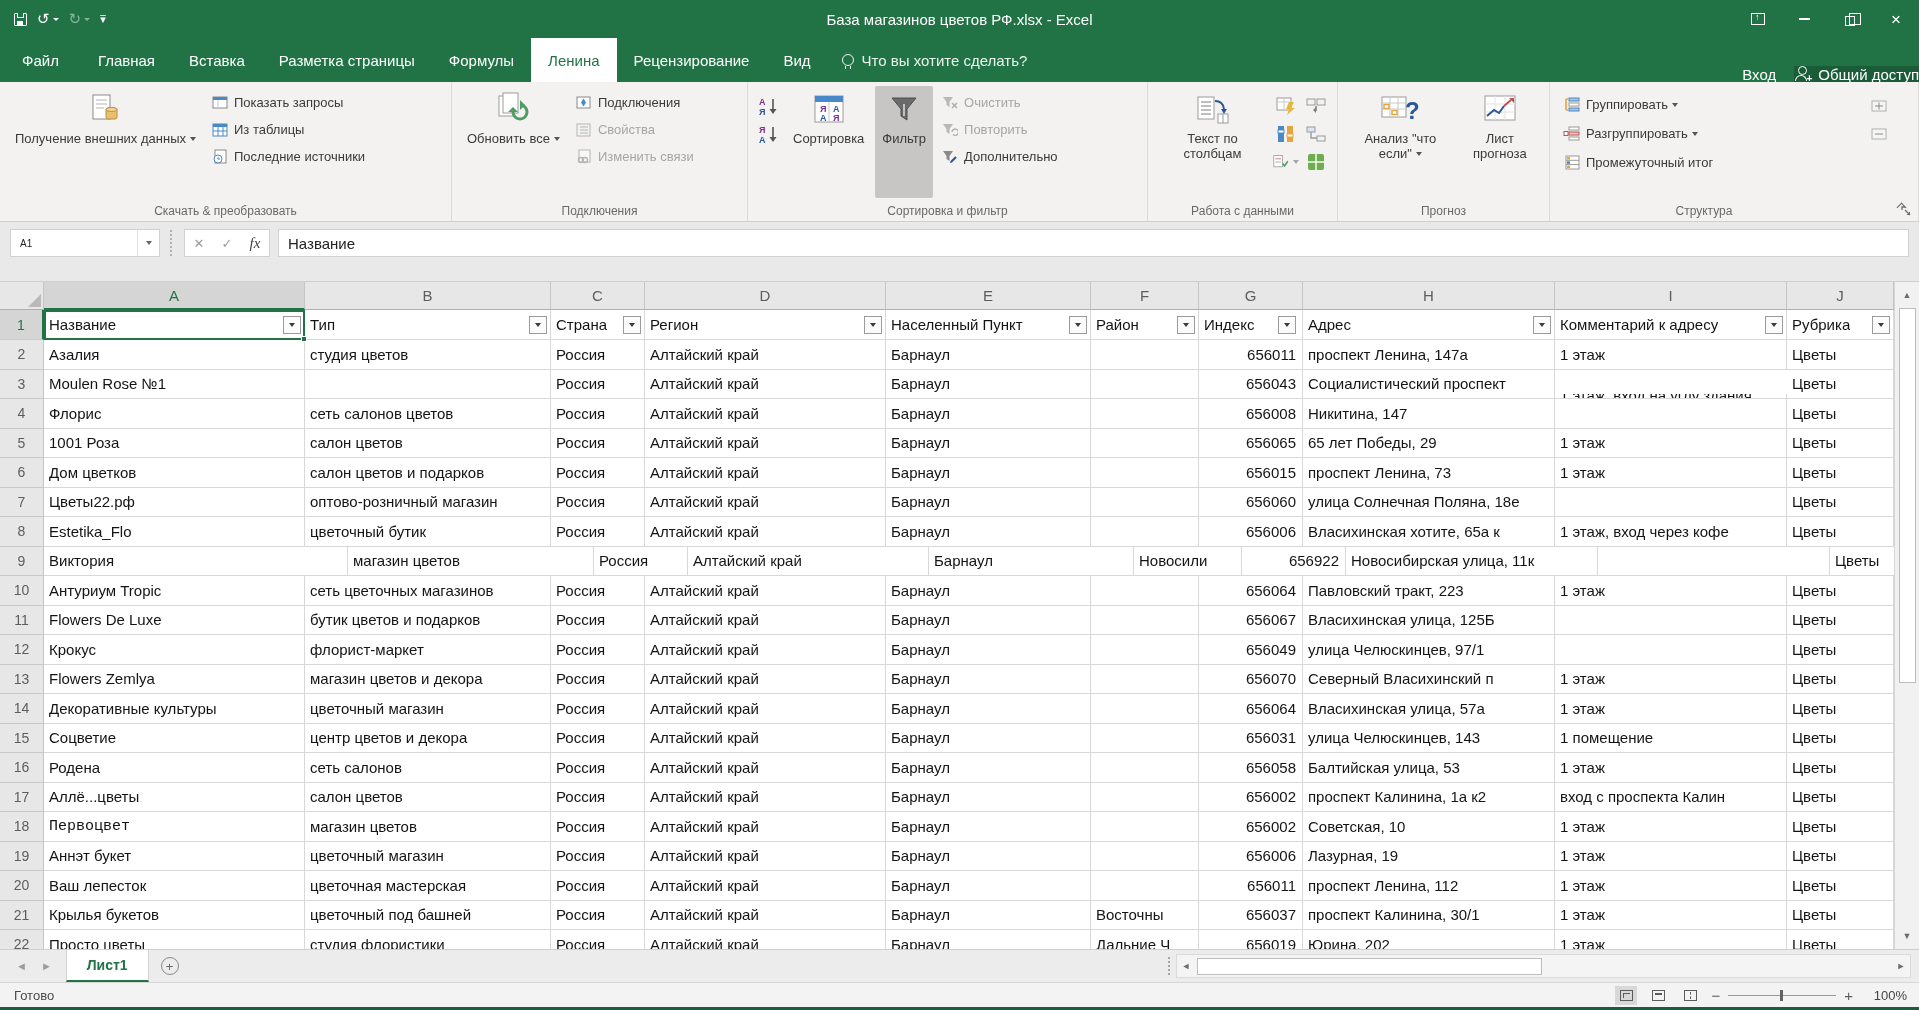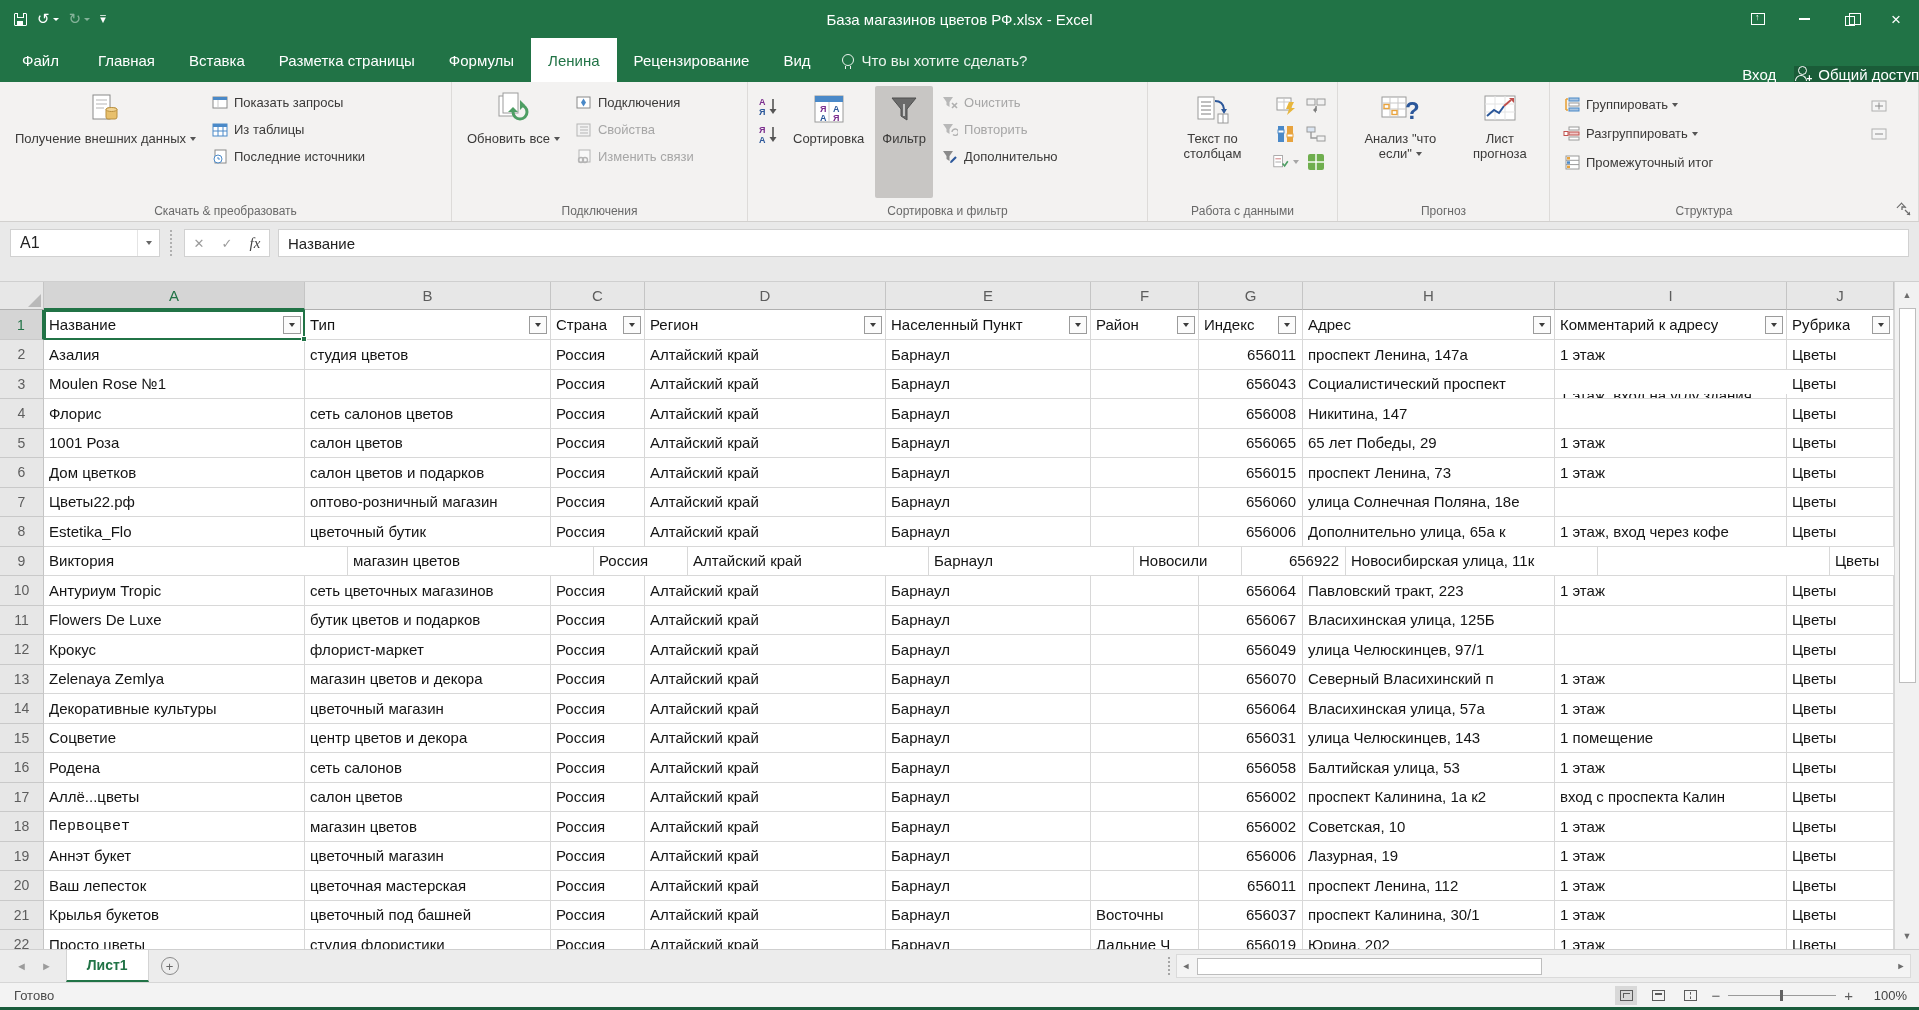--- a/index.html
+++ b/index.html
@@ -56,21 +56,21 @@
   .dd::after { content:""; display:inline-block; border-left:3.5px solid transparent; border-right:3.5px solid transparent; border-top:4px solid #555; margin-left:4px; vertical-align:2px; }
   .dis .dd::after, .dd.disarrow::after { border-top-color:#a6a6a6; }
   .iconbtn { width:26px; height:24px; display:flex; align-items:center; justify-content:center; }
   .minicol { display:flex; flex-direction:column; gap:4px; padding-top:8px; }
   .launcher { position:absolute; right:3px; bottom:3px; width:14px; height:14px; color:#6e6e6e; }
   .collapse-chev { position:absolute; right:12px; bottom:8px; width:9px; height:9px; }
   .collapse-chev i { display:block; width:7px; height:7px; border-left:1.6px solid #666; border-top:1.6px solid #666; transform:rotate(45deg); }
 
   
   .formula-row { height:60px; background:#e9e9e9; border-bottom:1px solid #cfcfcf; display:flex; align-items:flex-start; padding:7px 10px 0 10px; gap:8px; flex:none; }
-  .namebox { width:150px; height:28px; background:#fff; border:1px solid #d1d1d1; display:flex; align-items:center; font-size:16px; color:#222; }
+  .namebox { width:150px; height:28px; background:#fff; border:1px solid #d1d1d1; display:flex; align-items:center; font-size:10px; color:#222; }
   .namebox .val { padding-left:9px; flex:1; }
   .namebox .nb-dd { width:22px; height:100%; display:flex; align-items:center; justify-content:center; border-left:1px solid #e4e4e4; }
   .nb-dd::after { content:""; border-left:3.5px solid transparent; border-right:3.5px solid transparent; border-top:4px solid #666; }
   .fdots { width:6px; height:26px; border-left:2px dotted #b0b0b0; margin:1px 0 0 2px; }
   .fbtns { height:28px; background:#fff; border:1px solid #d1d1d1; display:flex; align-items:center; }
   .fbtn { width:28px; height:100%; display:flex; align-items:center; justify-content:center; font-size:13px; color:#9b9b9b; }
   .fbtn.fx { color:#444; font-style:italic; font-family:"Liberation Serif","DejaVu Serif",serif; font-size:15px; }
   .fvalue { flex:1; height:28px; background:#fff; border:1px solid #d1d1d1; display:flex; align-items:center; padding-left:9px; font-size:15px; color:#222; }
 
   
@@ -680,21 +680,21 @@
         </div>
         <div class="sheet-row">
           <div class="row-num">8</div>
           <div class="cell" style="width: 261px;">Estetika_Flo</div>
           <div class="cell" style="width: 246px;">цветочный бутик</div>
           <div class="cell" style="width: 94px;">Россия</div>
           <div class="cell" style="width: 241px;">Алтайский край</div>
           <div class="cell" style="width: 205px;">Барнаул</div>
           <div class="cell" style="width: 108px;"></div>
           <div class="cell num" style="width: 104px;">656006</div>
-          <div class="cell" style="width: 252px;">Дополнительно улица, 65а к</div>
+          <div class="cell" style="width: 252px;">Власихинская хотите, 65а к</div>
           <div class="cell" style="width: 232px;">1 этаж, вход через кофе</div>
           <div class="cell" style="width: 107px;">Цветы</div>
         </div>
         <div class="sheet-row">
           <div class="row-num">9</div>
           <div class="cell" style="width: 304px;">Виктория</div>
           <div class="cell" style="width: 246px;">магазин цветов</div>
           <div class="cell" style="width: 94px;">Россия</div>
           <div class="cell" style="width: 241px;">Алтайский край</div>
           <div class="cell" style="width: 205px;">Барнаул</div>
@@ -738,21 +738,21 @@
           <div class="cell" style="width: 241px;">Алтайский край</div>
           <div class="cell" style="width: 205px;">Барнаул</div>
           <div class="cell" style="width: 108px;"></div>
           <div class="cell num" style="width: 104px;">656049</div>
           <div class="cell" style="width: 252px;">улица Челюскинцев, 97/1</div>
           <div class="cell" style="width: 232px;"></div>
           <div class="cell" style="width: 107px;">Цветы</div>
         </div>
         <div class="sheet-row">
           <div class="row-num">13</div>
-          <div class="cell" style="width: 261px;">Zelenaya Zemlya</div>
+          <div class="cell" style="width: 261px;">Flowers Zemlya</div>
           <div class="cell" style="width: 246px;">магазин цветов и декора</div>
           <div class="cell" style="width: 94px;">Россия</div>
           <div class="cell" style="width: 241px;">Алтайский край</div>
           <div class="cell" style="width: 205px;">Барнаул</div>
           <div class="cell" style="width: 108px;"></div>
           <div class="cell num" style="width: 104px;">656070</div>
           <div class="cell" style="width: 252px;">Северный Власихинский п</div>
           <div class="cell" style="width: 232px;">1 этаж</div>
           <div class="cell" style="width: 107px;">Цветы</div>
         </div>

